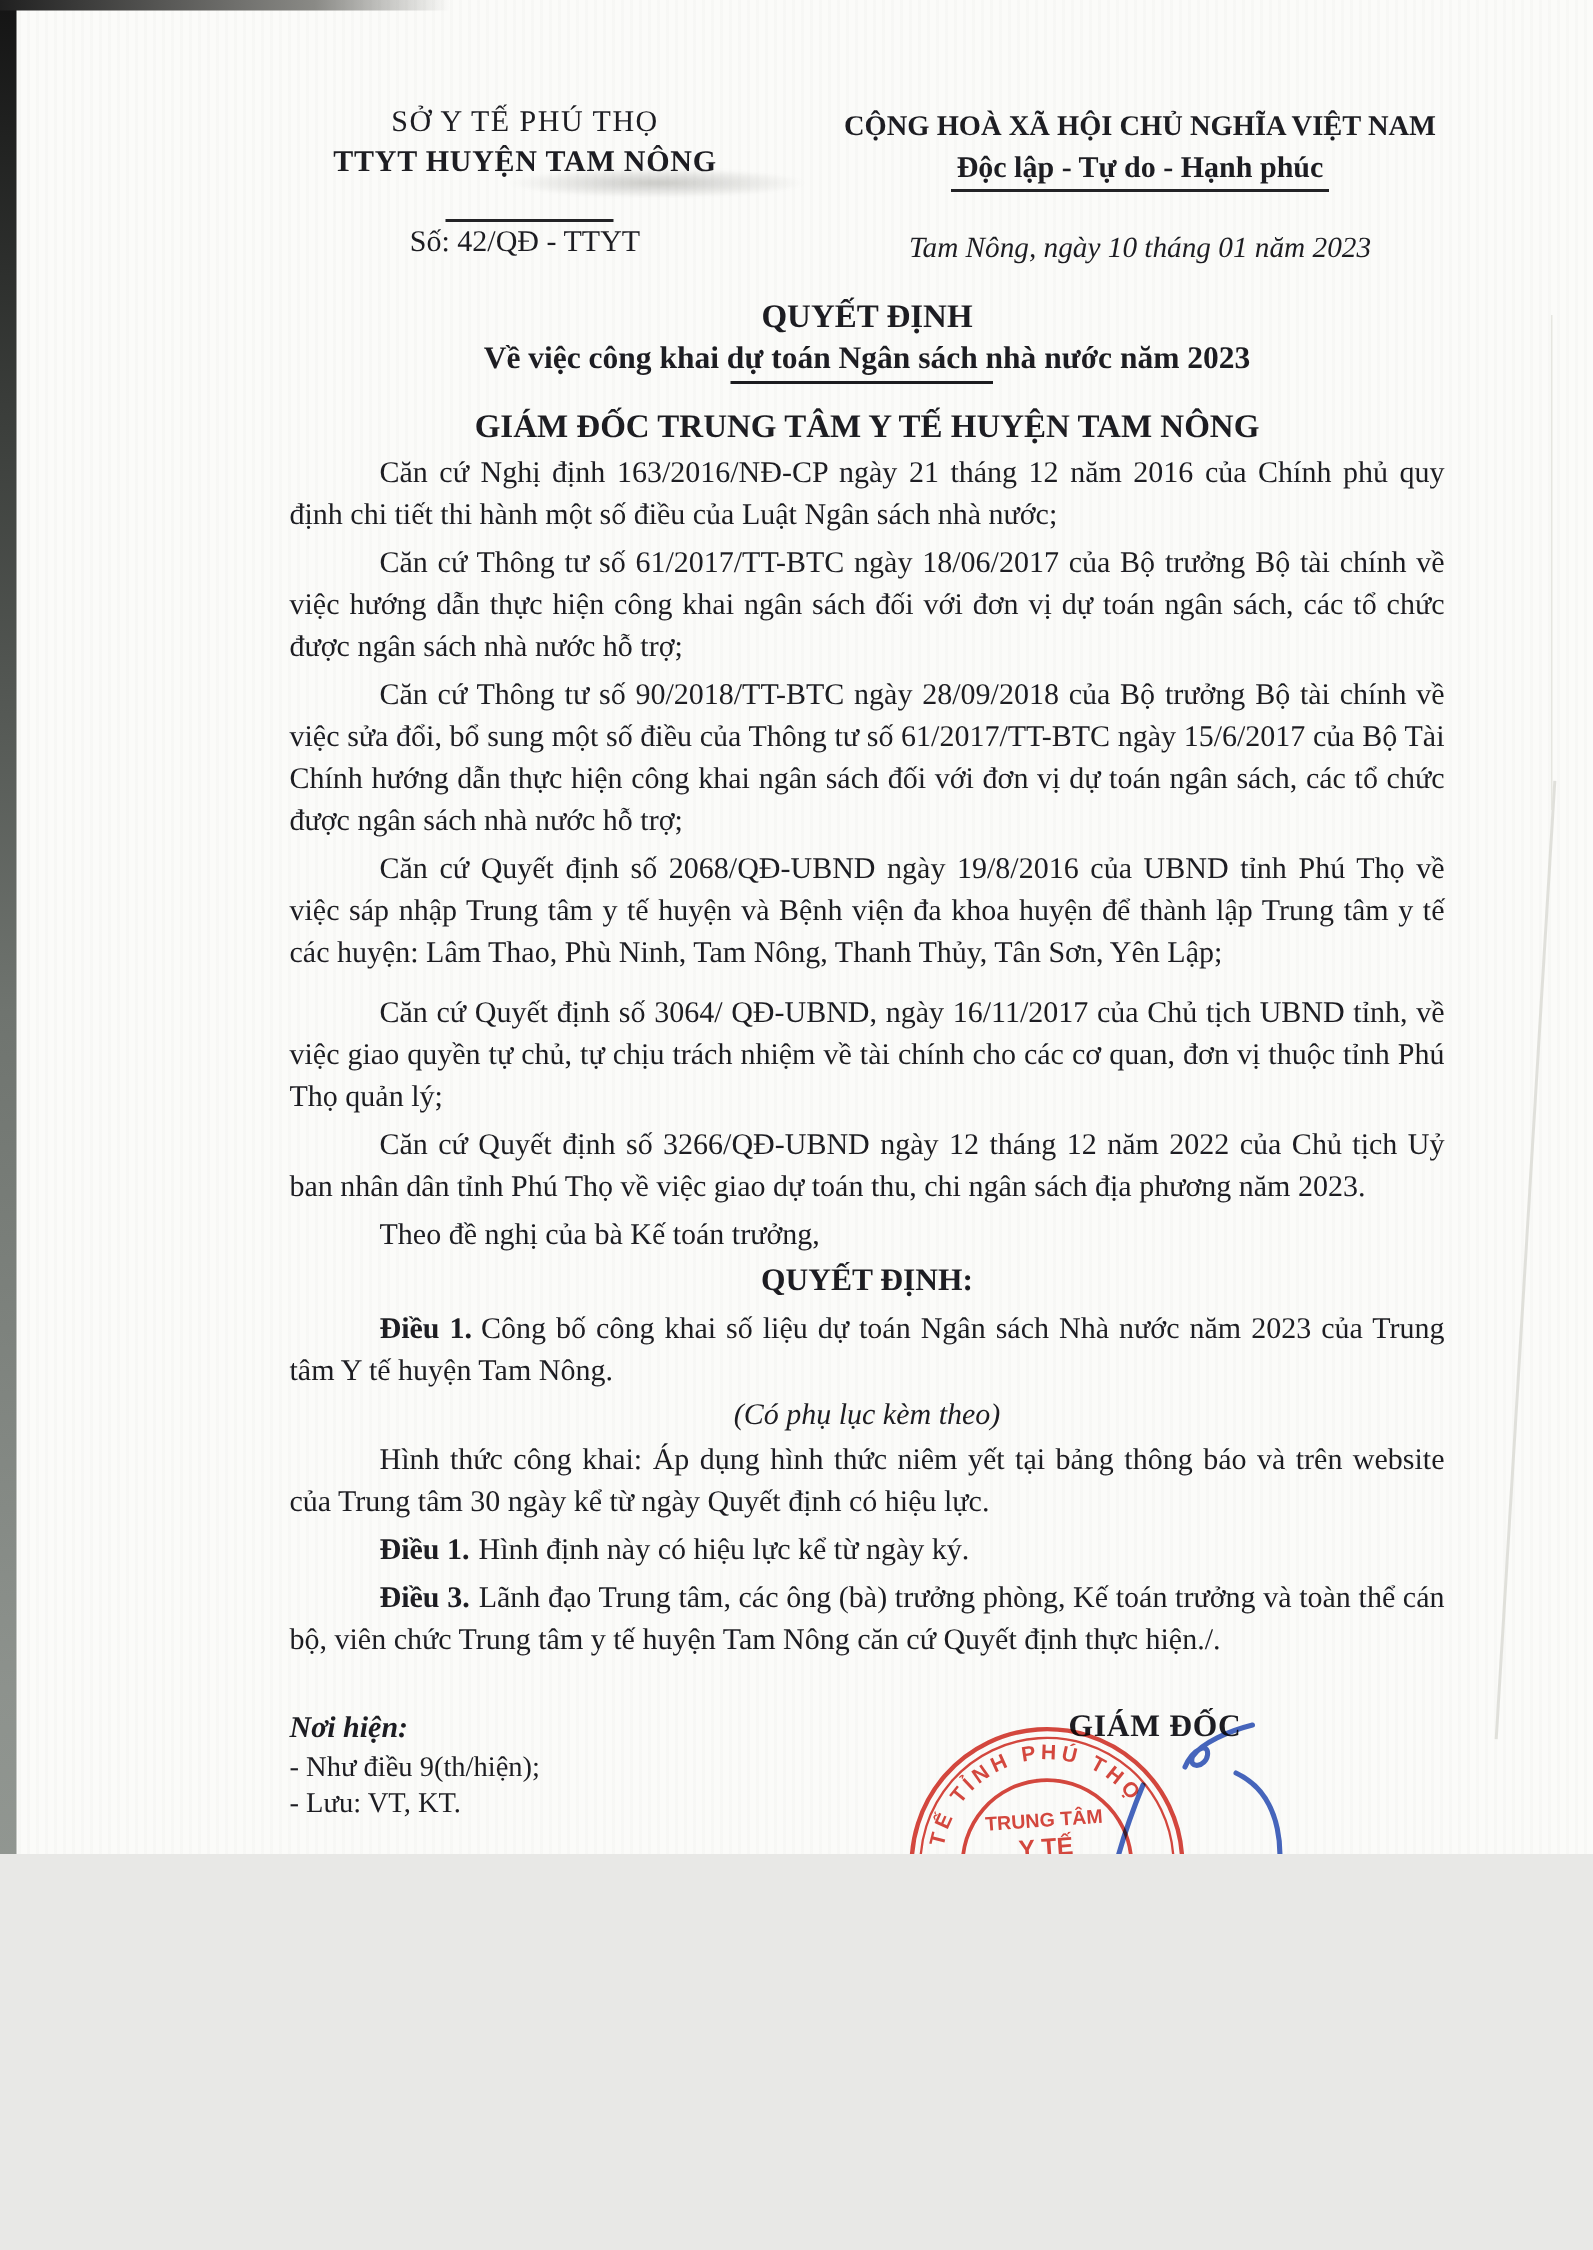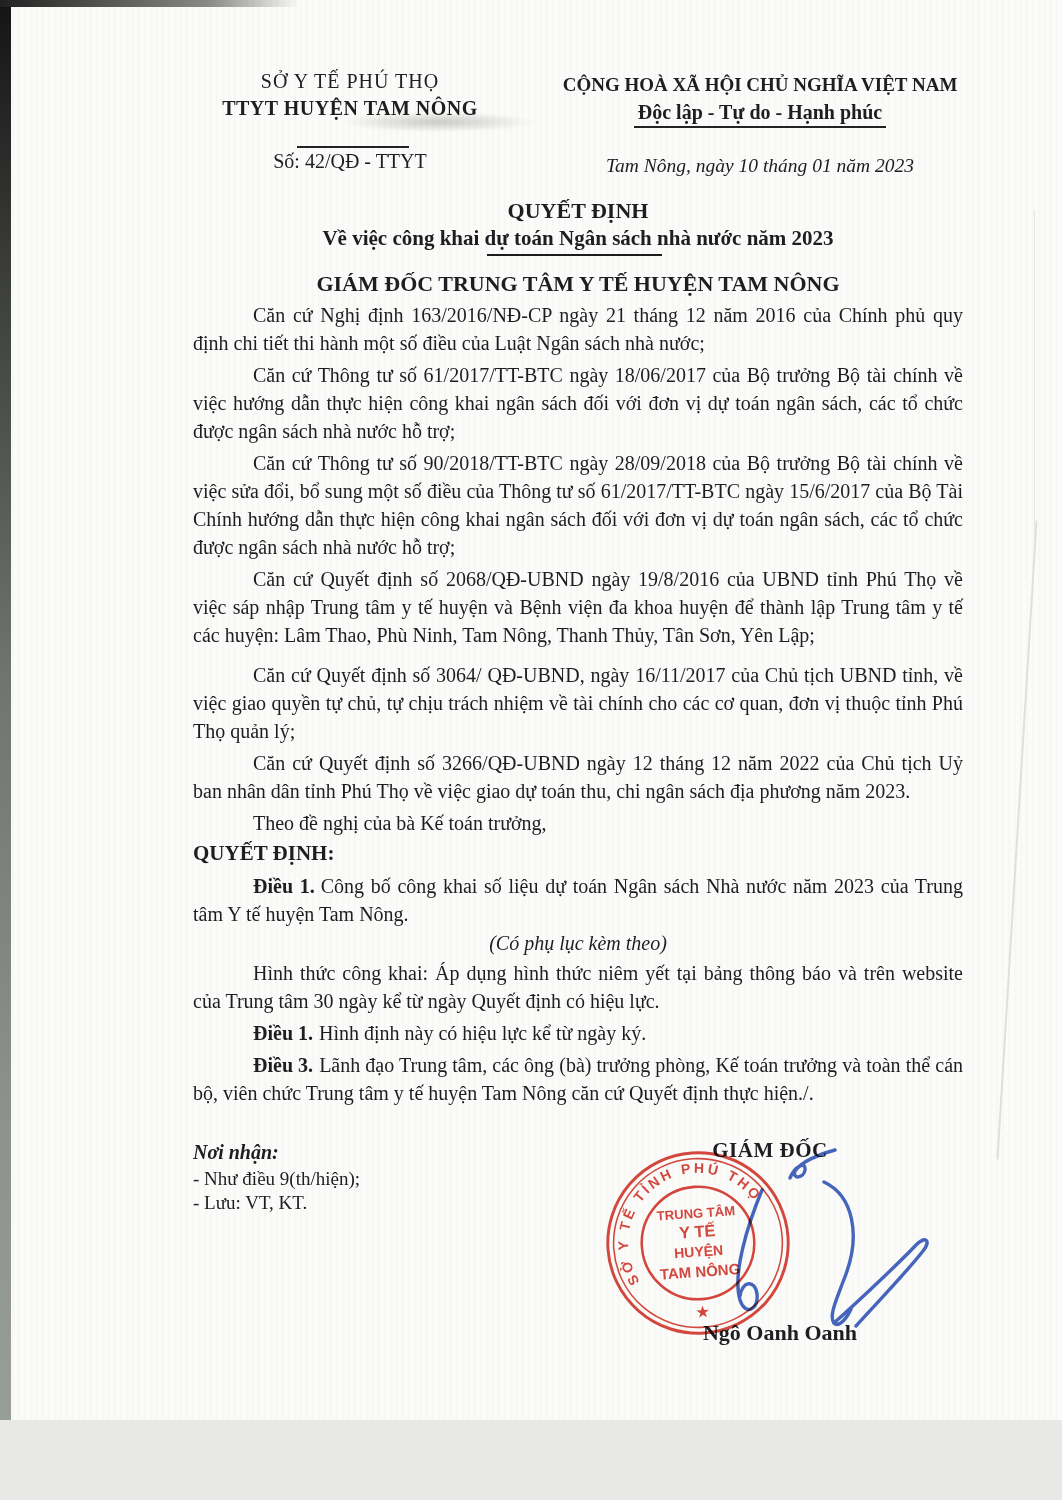--- a/index.html
+++ b/index.html
@@ -1,17 +1,17 @@
 <!DOCTYPE html>
 <html><head>
 <meta charset="utf-8">
 <style>
   html,body{margin:0;padding:0;background:#e8e8e6;}
   .page{
-    position:relative;width:1062px;height:1420px;margin:0 auto;
+    position:relative;width:1062px;height:1236px;margin:0 auto;
     background:#fbfbf9;
     background-image:repeating-linear-gradient(90deg, rgba(60,70,60,0.02) 0 2px, transparent 2px 6px);
     overflow:hidden;
     font-family:"Liberation Serif","DejaVu Serif",serif;
     color:#1d1d22;
   }
   
   .edge-strip{position:absolute;left:0;top:0;width:11px;height:1500px;
     background:linear-gradient(#141414 0%,#3a3d3a 18%,#6f746f 45%,#8d928d 75%,#9aa09a 100%);}
   .top-sliver{position:absolute;left:0;top:0;width:300px;height:7px;
@@ -38,21 +38,21 @@
   
   .content{position:absolute;left:193px;top:198px;width:770px;}
   .t-main{text-align:center;font-size:22px;font-weight:bold;margin:0;}
   .t-sub-wrap{position:relative;text-align:center;margin-top:2px;}
   .t-sub{font-size:21px;font-weight:bold;}
   .t-sub-underline{position:absolute;left:294px;top:28px;width:175px;height:2px;background:#1c1c1f;}
   .t-auth{text-align:center;font-size:22px;font-weight:bold;margin:20px 0 4px 0;}
   p.recital{font-size:20px;line-height:28px;text-align:justify;text-indent:60px;margin:0 0 4px 0;}
   p.gap-before{margin-top:12px;}
   p.no-justify{text-align:left;}
-  .decide-heading{text-align:left;font-size:21px;font-weight:bold;margin:4px 0 6px 0;}
+  .decide-heading{text-align:center;font-size:21px;font-weight:bold;margin:4px 0 6px 0;}
   p.article{font-size:20px;line-height:28px;text-align:justify;text-indent:60px;margin:0 0 4px 0;}
   p.article .lead{font-weight:bold;margin-right:6px;}
   .attachment{text-align:center;font-style:italic;font-size:20px;margin:4px 0;}
 
   
   .recipients{position:absolute;left:193px;top:1140px;font-size:19px;line-height:24px;}
   .recipients .rh{font-weight:bold;font-style:italic;font-size:20px;margin-bottom:3px;}
   .sig-block{position:absolute;left:560px;top:1138px;width:420px;text-align:center;}
   .sig-title{font-size:21px;font-weight:bold;letter-spacing:.5px;}
   .sig-name{position:absolute;left:650px;top:1320px;width:260px;text-align:center;
@@ -111,21 +111,21 @@
     <div class="attachment">(Có phụ lục kèm theo)</div>
 
     <p class="recital">Hình thức công khai: Áp dụng hình thức niêm yết tại bảng thông báo và trên website của Trung tâm 30 ngày kể từ ngày Quyết định có hiệu lực.</p>
 
     <p class="article"><span class="lead">Điều 1.</span><span>Hình định này có hiệu lực kể từ ngày ký.</span></p>
 
     <p class="article"><span class="lead">Điều 3.</span><span>Lãnh đạo Trung tâm, các ông (bà) trưởng phòng, Kế toán trưởng và toàn thể cán bộ, viên chức Trung tâm y tế huyện Tam Nông căn cứ Quyết định thực hiện./.</span></p>
   </div>
 
   <div class="recipients">
-    <div class="rh">Nơi nhận:</div>
+    <div class="rh">Nơi hiện:</div>
     <div>- Như điều 9(th/hiện);</div>
     <div>- Lưu: VT, KT.</div>
   </div>
 
   <div class="sig-block">
     <div class="sig-title">GIÁM ĐỐC</div>
   </div>
   <div class="sig-name">Ngô Oanh Oanh</div>
 
   <svg class="stamp" viewBox="0 0 200 200">

